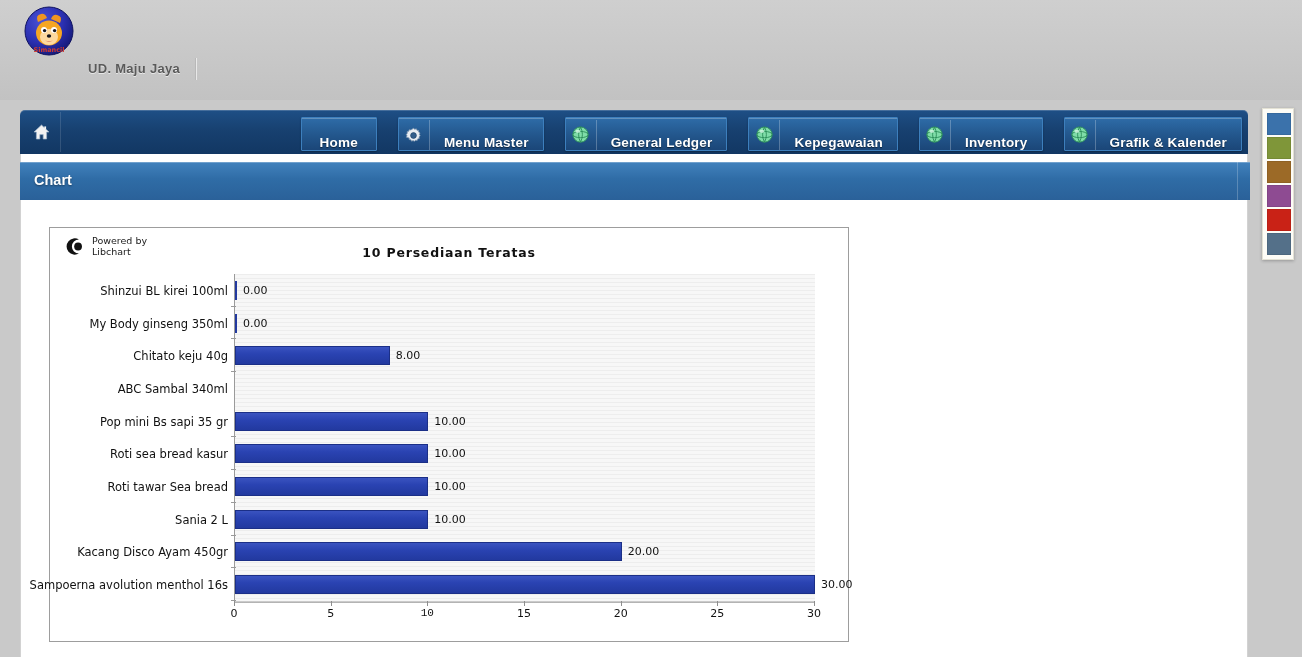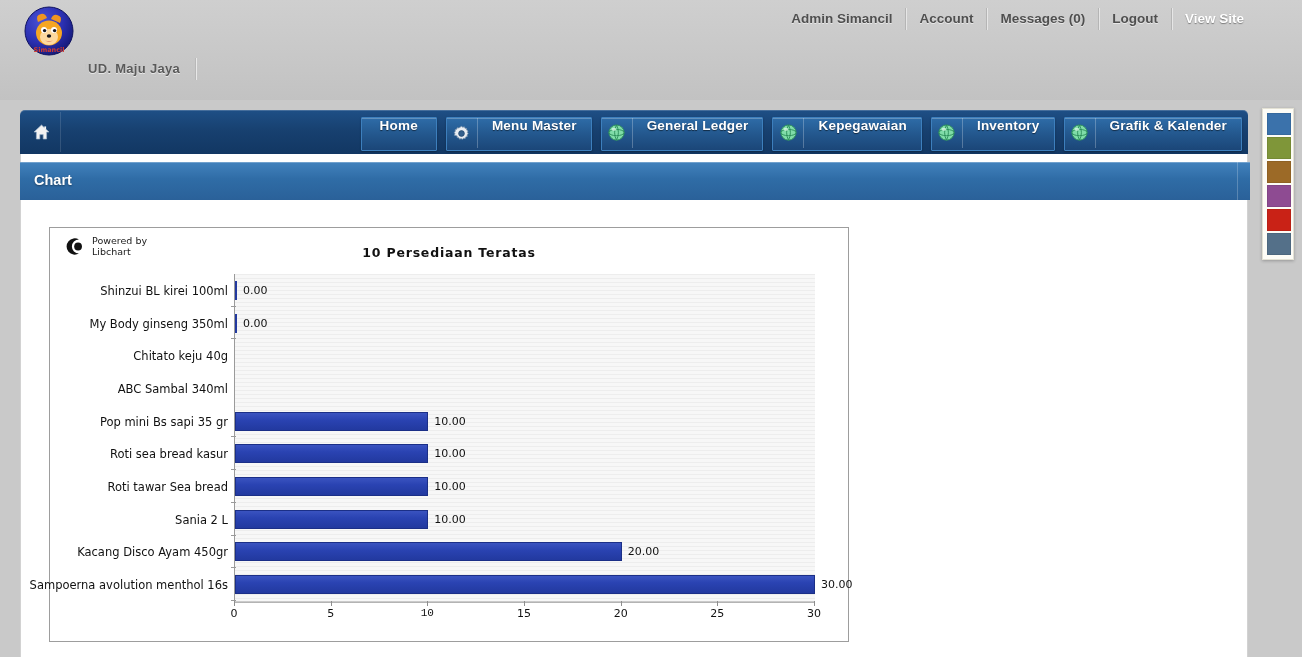--- a/index.html
+++ b/index.html
@@ -101,26 +101,26 @@
   #navitems {
     position: absolute;
     right: 6px;
     top: 7px;
     display: flex;
     align-items: stretch;
     height: 32px;
   }
   .nav-group {
     display: flex;
-    align-items: flex-start;
+    align-items: flex-end;
     height: 32px;
     background: linear-gradient(180deg, #2e6ca8 0%, #23578d 52%, #1b4678 100%);
     border: 1px solid #3d7fbd;
     border-radius: 1px;
-    margin-left: 9px;
+    margin-left: 21px;
     box-shadow: inset 0 1px 0 rgba(255,255,255,.25), 0 1px 2px rgba(0,0,0,.3);
     cursor: pointer;
     overflow: hidden;
   }
   .nav-ico {
     width: 30px;
     height: 30px;
     display: flex;
     align-items: center;
     justify-content: center;
@@ -350,27 +350,20 @@
       <circle cx="30.6" cy="24.6" r="1.7" fill="#16161d"></circle>
       <ellipse cx="25" cy="30" rx="2.2" ry="1.7" fill="#16161d"></ellipse>
       <path d="M21 34 q4 3 8 0 q-4 4 -8 0 z" fill="#c9473f"></path>
       <text x="25" y="45.5" font-size="6.5" font-family="DejaVu Sans, sans-serif" font-weight="bold" fill="#d43b2e" text-anchor="middle">Simancil</text>
     </svg>
   </div>
 
   <div id="site-name">UD. Maju Jaya</div>
   <div id="site-name-div"></div>
 
-  <div id="top-nav">
-    <div class="tn-item">Admin Simancil</div>
-    <div class="tn-item">Account</div>
-    <div class="tn-item">Messages (0)</div>
-    <div class="tn-item">Logout</div>
-    <div class="tn-item last">View Site</div>
-  </div>
 </div>
 
 <div id="mainnav">
 
   <div id="home-btn">
     <svg width="17" height="16" viewBox="0 0 17 16">
       <path d="M8.5 1 L16 8 H13.6 V15 H10.2 V10.6 H6.8 V15 H3.4 V8 H1 Z" fill="#f2f2f2" stroke="#9fb4cc" stroke-width=".7" stroke-linejoin="round"></path>
       <rect x="11.3" y="2.4" width="1.8" height="2.6" fill="#f2f2f2"></rect>
     </svg>
   </div>
@@ -465,20 +458,25 @@
       <div class="inner" id="plot-inner">
           <div class="bar-row" style="top: 0px; height: 32.7px;">
             <div class="tick-mark" style="top: 31.7px;"></div>
             <div class="bar zero" style="width: 2px; top: 6.85px;"></div>
             <div class="bar-val" style="left: 8px; top: 9.85px;">0.00</div>
           </div>
           <div class="bar-row" style="top: 32.7px; height: 32.7px;">
             <div class="tick-mark" style="top: 31.7px;"></div>
             <div class="bar zero" style="width: 2px; top: 6.85px;"></div>
             <div class="bar-val" style="left: 8px; top: 9.85px;">0.00</div>
+          </div>
+          <div class="bar-row" style="top: 65.4px; height: 32.7px;">
+            <div class="tick-mark" style="top: 31.7px;"></div>
+            <div class="bar" style="width: 154.667px; top: 6.85px;"></div>
+            <div class="bar-val" style="left: 160.667px; top: 9.85px;">8.00</div>
           </div>
           <div class="bar-row" style="top: 130.8px; height: 32.7px;">
             <div class="tick-mark" style="top: 31.7px;"></div>
             <div class="bar" style="width: 193.333px; top: 6.85px;"></div>
             <div class="bar-val" style="left: 199.333px; top: 9.85px;">10.00</div>
           </div>
           <div class="bar-row" style="top: 163.5px; height: 32.7px;">
             <div class="tick-mark" style="top: 31.7px;"></div>
             <div class="bar" style="width: 193.333px; top: 6.85px;"></div>
             <div class="bar-val" style="left: 199.333px; top: 9.85px;">10.00</div>

